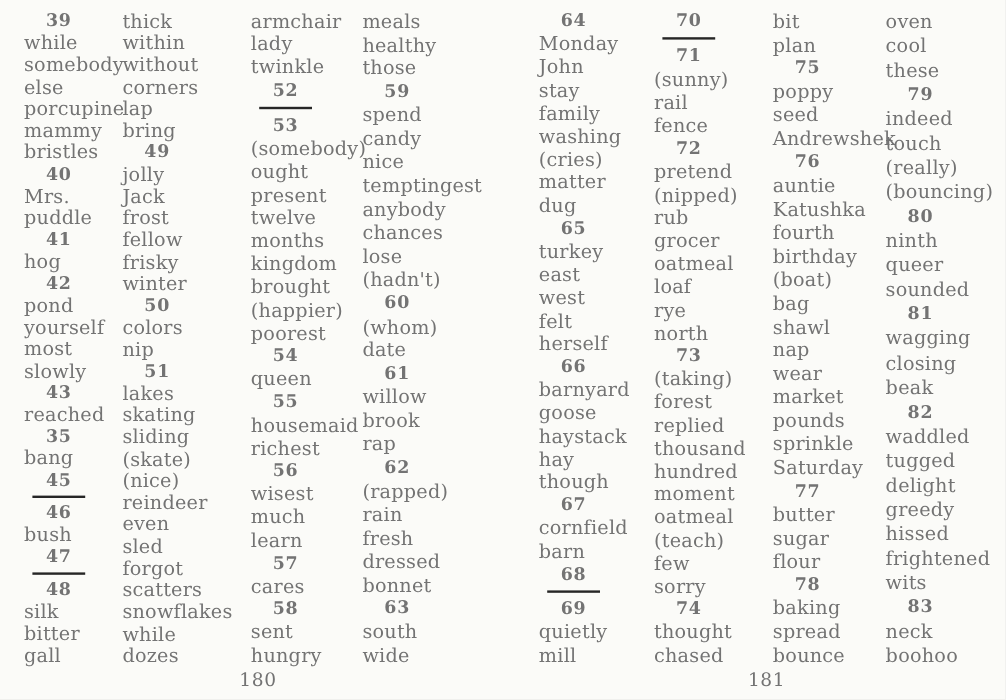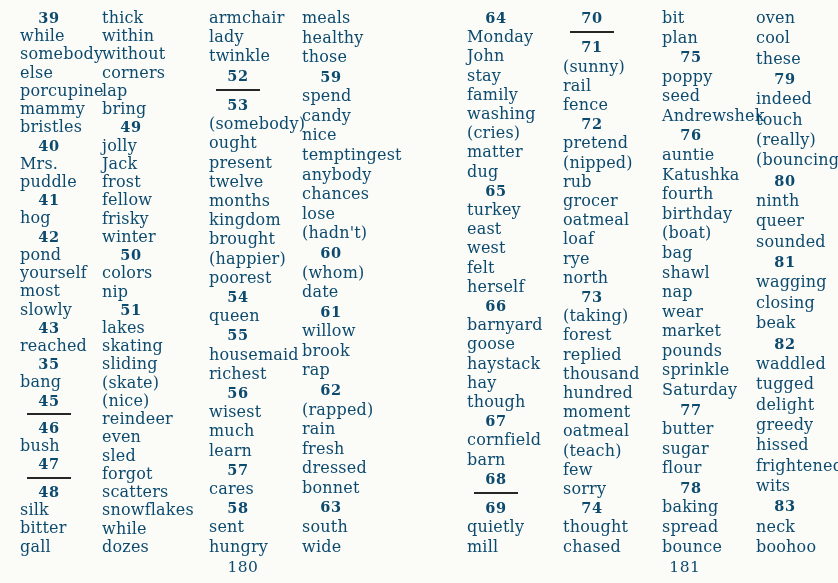--- a/index.html
+++ b/index.html
@@ -1,43 +1,43 @@
 <!DOCTYPE html>
 <html><head>
 <meta charset="utf-8">
 <style>
   html,body{margin:0;padding:0;background:#e8e8e6;}
   .spread{
     position:relative;
     width:838px;height:583px;
     background:#fbfbf8;
     font-family:"DejaVu Serif","Liberation Serif",serif;
-    color:#0c4a6e;
+    color:#737373;
     overflow:hidden;
   }
   .page{position:absolute;top:0;width:419px;height:583px;}
   .page-left{left:0;}
-  .page-right{left:418px;}
+  .page-right{left:400px;}
   .col{
     position:absolute;top:9px;height:546px;width:100px;
     display:flex;flex-direction:column;justify-content:space-between;
   }
   .word{
     height:17px;line-height:17px;font-size:16px;
     white-space:nowrap;letter-spacing:0.2px;
   }
   .num{
     height:17px;line-height:17px;font-size:14.5px;font-weight:bold;
     width:58px;text-align:center;letter-spacing:0.6px;
   }
   .rule{height:8px;display:flex;align-items:center;}
   .rule-line{width:44px;margin-left:7px;height:2px;background:#262626;}
   .page-num{
     position:absolute;bottom:7px;font-size:15.5px;
-    transform:translateX(-50%);letter-spacing:0.5px;margin-left:28px;
+    transform:translateX(-50%);letter-spacing:0.5px;
   }
 </style>
 </head>
 <body>
 
 <div class="spread">
 
   <div class="page page-left">
     <div class="col" style="left:20px">
         <div class="num">39</div>

